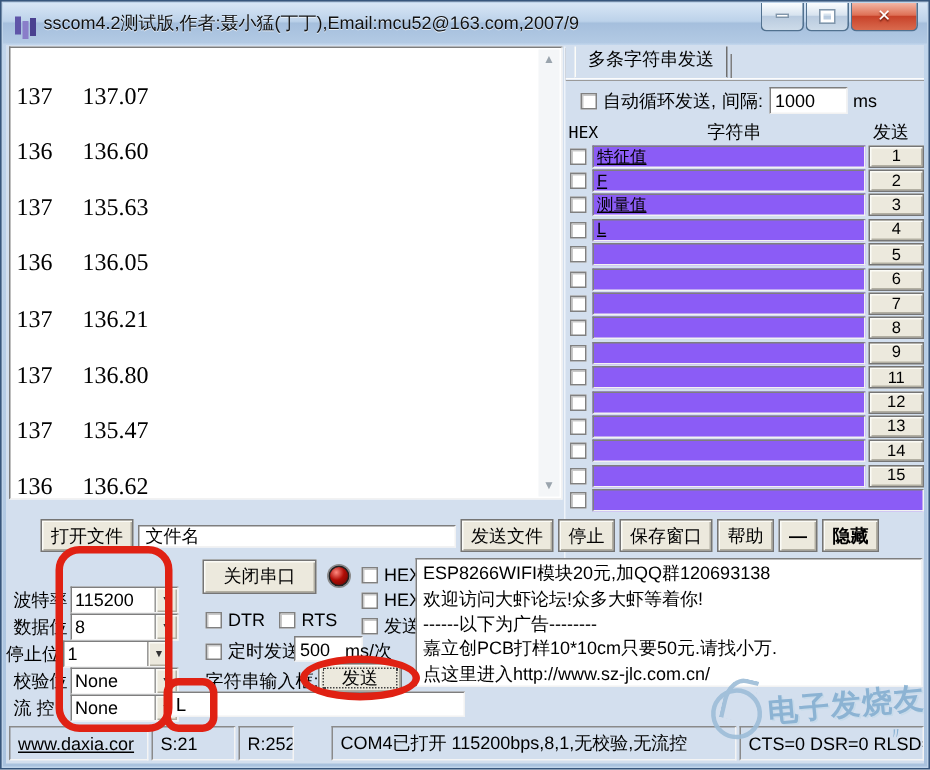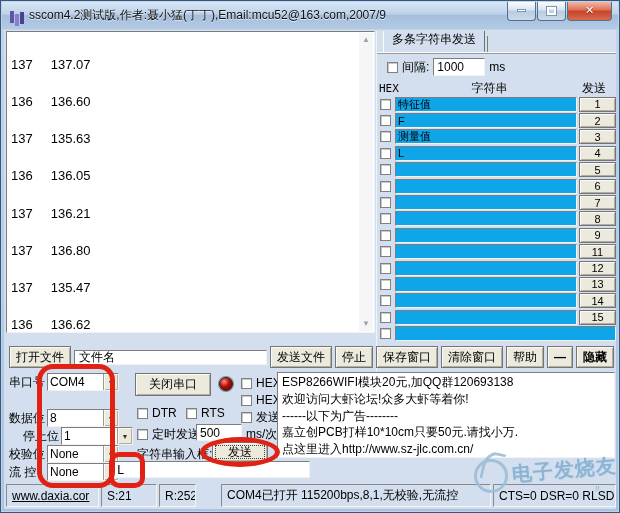--- a/index.html
+++ b/index.html
@@ -30,21 +30,21 @@
   .sunken{border:1px solid;border-color:#7e7e7e #f2f2f2 #f2f2f2 #7e7e7e;background:#fff;}
   .btn{display:inline-flex;align-items:center;justify-content:center;cursor:default;
     font-size:12px;background:#ece9dd;border:1px solid #757575;
     box-shadow:inset 1px 1px 0 #fbfbf6,inset -1px -1px 0 #b2afa2;}
   .cb{display:inline-block;width:11px;height:11px;background:#fff;border:1px solid #808080;
     box-shadow:inset 1px 1px 0 #c9c9c9;flex:0 0 auto;}
   input{font-family:"Liberation Sans","DejaVu Sans",sans-serif;}
   
   .receive{position:absolute;left:2px;top:1px;width:369px;height:302px;}
   .rx-lines{position:absolute;left:4px;top:2px;right:16px;bottom:2px;overflow:hidden;
-    font-family:Liberation Sans, sans-serif;font-size:13px;line-height:12.4px;white-space:pre;}
+    font-family:Liberation Serif, serif;font-size:16px;line-height:12.4px;white-space:pre;}
   .rx-scroll{position:absolute;top:1px;bottom:1px;right:1px;width:14px;background:#f4f6f8;
     display:flex;flex-direction:column;justify-content:space-between;align-items:center;}
   .scroll-arrow{font-size:8px;color:#9aa4ad;line-height:10px;padding:2px 0;}
   
   .ms-panel{position:absolute;left:372px;top:1px;width:240px;height:344px;overflow:hidden;
     border-left:1px solid #eef3f9;}
   .ms-tabs{display:flex;align-items:flex-end;height:22px;border-bottom:1px solid #fcfcfc;
     box-shadow:0 1px 0 #9a9a9a;}
   .ms-tab{margin-left:6px;padding:2px 8px 3px 8px;border:1px solid;border-color:#fcfcf8 #6f6f6f transparent #fcfcf8;
     background:#d3dfee;font-size:12px;}
@@ -52,24 +52,24 @@
   .ms-auto{display:flex;align-items:center;height:28px;padding:0 4px 0 10px;gap:4px;}
   .ms-auto .lbl{white-space:nowrap;}
   .ms-interval{width:52px;height:18px;font-size:12px;padding:1px 3px;}
   .ms-head{display:flex;align-items:center;height:15px;padding:0 2px;}
   .ms-head .h-hex{width:26px;font-size:11px;font-family:"DejaVu Sans Mono",monospace;}
   .ms-head .h-str{flex:1;text-align:center;}
   .ms-head .h-send{width:40px;text-align:center;}
   .ms-row{display:flex;align-items:center;height:16.4px;padding-left:3px;}
   .ms-row .cb{margin-right:4px;}
   .ms-input{flex:1;height:15px;font-size:11px;padding:0 2px;border:1px solid;
-    border-color:#7e7e7e #f2f2f2 #f2f2f2 #7e7e7e;background:#0ea5e9;}
+    border-color:#7e7e7e #f2f2f2 #f2f2f2 #7e7e7e;background:#8b5cf6;text-decoration:underline;}
   .ms-num{width:37px;height:15px;margin-left:2px;font-size:11px;}
   
-  .toolbar{position:absolute;left:2px;top:315px;right:2px;height:24px;display:flex;gap:3px;
+  .toolbar{position:absolute;left:20px;top:315px;right:2px;height:24px;display:flex;gap:3px;
     align-items:center;padding:0 0 0 3px;}
   .toolbar .btn{height:22px;padding:0 6px;white-space:nowrap;}
   .file-input{width:212px;height:15px;font-size:12px;padding:3px 4px;}
   .btn-bold{font-weight:bold;}
   
   .set-row{position:absolute;display:flex;align-items:center;height:18px;}
   .set-label{width:38px;white-space:nowrap;font-size:12px;}
   .combo{display:flex;width:72px;height:18px;border:1px solid;border-color:#7e7e7e #f2f2f2 #f2f2f2 #7e7e7e;
     background:#fff;cursor:default;}
   .combo-text{flex:1;padding:1px 2px;font-size:12px;overflow:hidden;white-space:nowrap;}
@@ -157,20 +157,21 @@
       </div>
     </div>
 
     <div class="ms-panel">
       <div class="ms-tabs">
         <span class="ms-tab">多条字符串发送</span>
         <span class="ms-tab-div"></span>
       </div>
       <div class="ms-auto">
         <span class="cb"></span>
+        <span class="lbl">自动循环发送,</span>
         <span class="lbl">间隔:</span>
         <input class="ms-interval sunken" value="1000" style="">
         <span class="lbl">ms</span>
       </div>
       <div class="ms-head">
         <span class="h-hex">HEX</span>
         <span class="h-str">字符串</span>
         <span class="h-send">发送</span>
       </div>
 
@@ -249,41 +250,40 @@
           <input class="ms-input" style="">
         </div>
     </div>
 
     <div class="toolbar">
       <button class="btn">打开文件</button>
       <input class="file-input sunken" value="文件名" style="">
       <button class="btn">发送文件</button>
       <button class="btn">停止</button>
       <button class="btn">保存窗口</button>
-      <button class="btn">清除窗口</button>
       <button class="btn">帮助</button>
       <button class="btn btn-bold">—</button>
       <button class="btn btn-bold">隐藏</button>
     </div>
 
-    <div class="set-row" style="left:5px;top:343px;">
-      <span class="set-label">串口号</span>
-      <span class="combo">
-          <span class="combo-text">COM4</span>
+    <div class="set-row" style="left:5px;top:361px;">
+      <span class="set-label">波特率</span>
+      <span class="combo">
+          <span class="combo-text">115200</span>
           <span class="combo-arrow">▼</span>
         </span>
     </div>
     <div class="set-row" style="left:5px;top:379px;">
       <span class="set-label">数据位</span>
       <span class="combo">
           <span class="combo-text">8</span>
           <span class="combo-arrow">▼</span>
         </span>
     </div>
-    <div class="set-row" style="left:19px;top:397px;">
+    <div class="set-row" style="left:0;top:397px;">
       <span class="set-label">停止位</span>
       <span class="combo">
           <span class="combo-text">1</span>
           <span class="combo-arrow">▼</span>
         </span>
     </div>
     <div class="set-row" style="left:5px;top:415px;">
       <span class="set-label">校验位</span>
       <span class="combo">
           <span class="combo-text">None</span>
@@ -318,21 +318,21 @@
       </span>
     <span class="chk-item" style="left:237px;top:379px;">
         <span class="cb"></span>
         <span>发送新行</span>
       </span>
     <span class="chk-item" style="left:133px;top:396px;">
         <span class="cb"></span>
         <span>定时发送</span>
       </span>
     <input class="timed-input sunken" style="position: absolute; left: 192px; top: 394px;" value="500">
-    <span style="position:absolute;left:242px;top:396px;">ms/次</span>
+    <span style="position:absolute;left:226px;top:396px;">ms/次</span>
     <span style="position:absolute;left:133px;top:416px;">字符串输入框:</span>
     <button class="btn send-btn" style="position:absolute;left:208px;top:412px;width:56px;height:20px;">发送</button>
     <input class="str-input sunken" style="left: 109px; top: 431px; width: 197px;" value="L">
 
     <div class="adbox sunken" style="left:273px;top:342px;width:338px;height:86px;">
       <div>ESP8266WIFI模块20元,加QQ群120693138</div>
       <div>欢迎访问大虾论坛!众多大虾等着你!</div>
       <div>------以下为广告--------</div>
       <div>嘉立创PCB打样10*10cm只要50元.请找小万.</div>
       <div>点这里进入http://www.sz-jlc.com.cn/</div>

